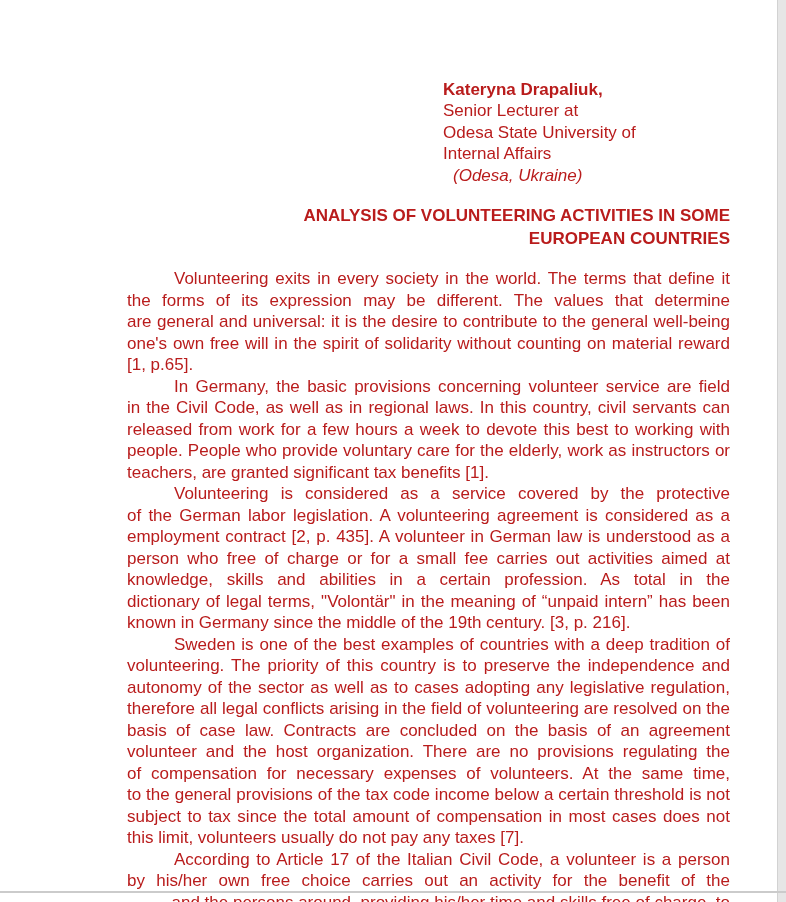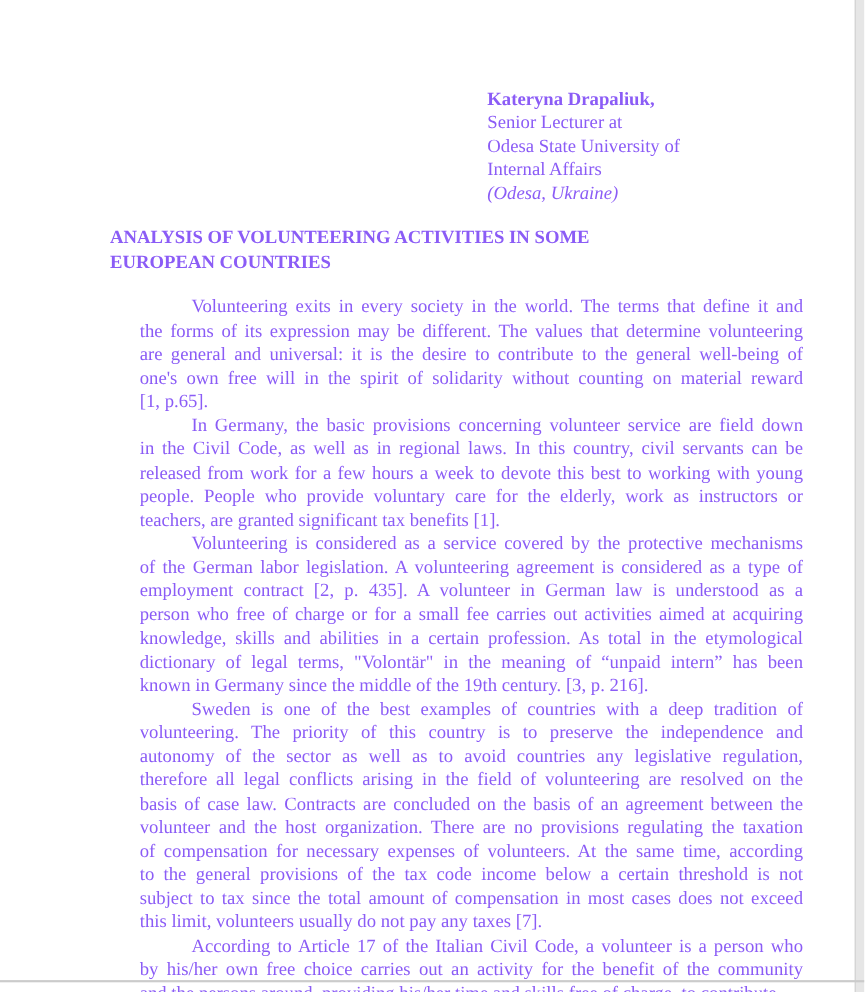--- a/index.html
+++ b/index.html
@@ -2,38 +2,38 @@
 <html><head>
 <meta charset="utf-8">
 <style>
   html, body { margin: 0; padding: 0; background: #ffffff; }
   .page {
     position: relative;
     width: 786px;
     height: 902px;
     background: #ffffff;
     overflow: hidden;
-    font-family: Liberation Serif, serif;
-    color: #8b5cf6;
+    font-family: Liberation Sans, sans-serif;
+    color: #b91c1c;
   }
   .author {
     position: absolute;
     top: 79px;
     left: 443px;
     font-size: 17px;
     line-height: 21.4px;
   }
   .author .name { font-weight: bold; }
-  .author .loc { font-style: italic; }
+  .author .loc { font-style: italic; margin-left: 10px; }
   .title {
     position: absolute;
     top: 205px;
     left: 100px;
     width: 630px;
-    text-align: left;
+    text-align: right;
     font-weight: bold;
     font-size: 17px;
     line-height: 22.5px;
   }
   .body-text {
     position: absolute;
     top: 268px;
     left: 100px;
     width: 630px;
     font-size: 17px;
@@ -108,21 +108,21 @@
         <div class="bline">of the German labor legislation. A volunteering agreement is considered as a type of</div>
         <div class="bline">employment contract [2, p. 435]. A volunteer in German law is understood as a</div>
         <div class="bline">person who free of charge or for a small fee carries out activities aimed at acquiring</div>
         <div class="bline">knowledge, skills and abilities in a certain profession. As total in the etymological</div>
         <div class="bline">dictionary of legal terms, "Volontär" in the meaning of “unpaid intern” has been</div>
         <div class="bline last">known in Germany since the middle of the 19th century. [3, p. 216].</div>
       </div>
       <div class="para">
         <div class="bline first">Sweden is one of the best examples of countries with a deep tradition of</div>
         <div class="bline">volunteering. The priority of this country is to preserve the independence and</div>
-        <div class="bline">autonomy of the sector as well as to avoid countries any legislative regulation,</div>
+        <div class="bline">autonomy of the sector as well as to cases adopting any legislative regulation,</div>
         <div class="bline">therefore all legal conflicts arising in the field of volunteering are resolved on the</div>
         <div class="bline">basis of case law. Contracts are concluded on the basis of an agreement between the</div>
         <div class="bline">volunteer and the host organization. There are no provisions regulating the taxation</div>
         <div class="bline">of compensation for necessary expenses of volunteers. At the same time, according</div>
         <div class="bline">to the general provisions of the tax code income below a certain threshold is not</div>
         <div class="bline">subject to tax since the total amount of compensation in most cases does not exceed</div>
         <div class="bline last">this limit, volunteers usually do not pay any taxes [7].</div>
       </div>
       <div class="para">
         <div class="bline first">According to Article 17 of the Italian Civil Code, a volunteer is a person who</div>

